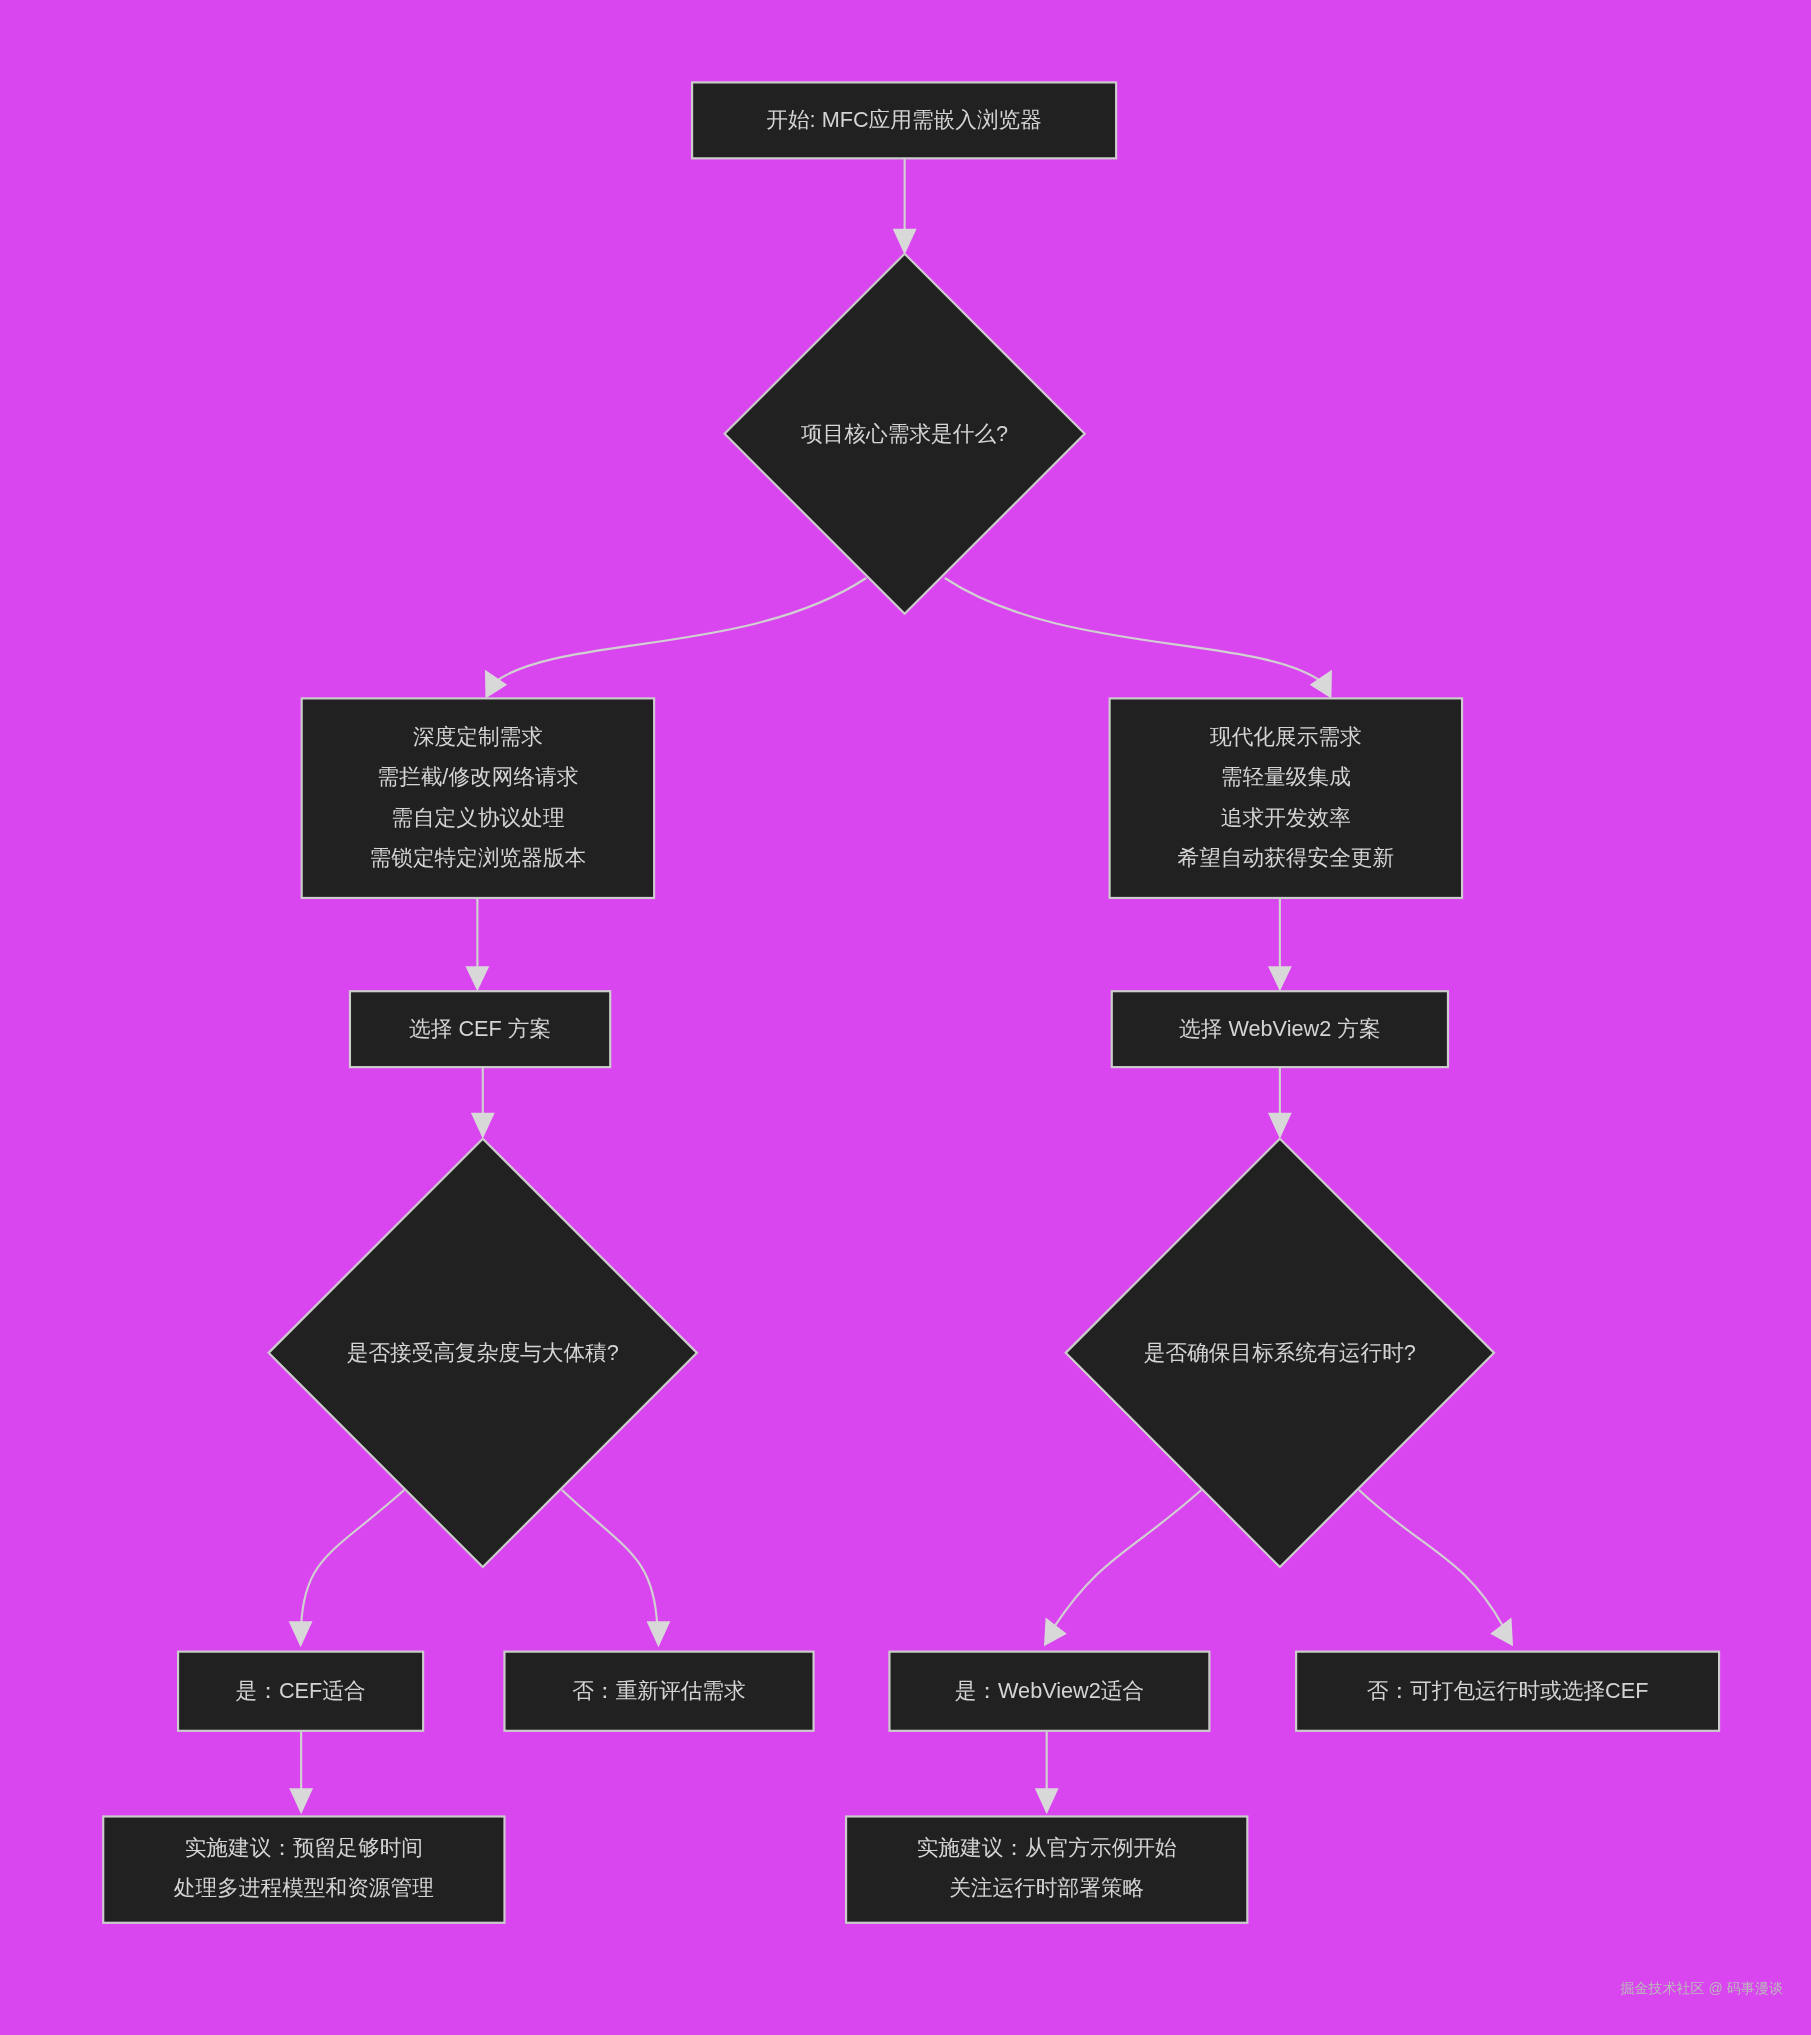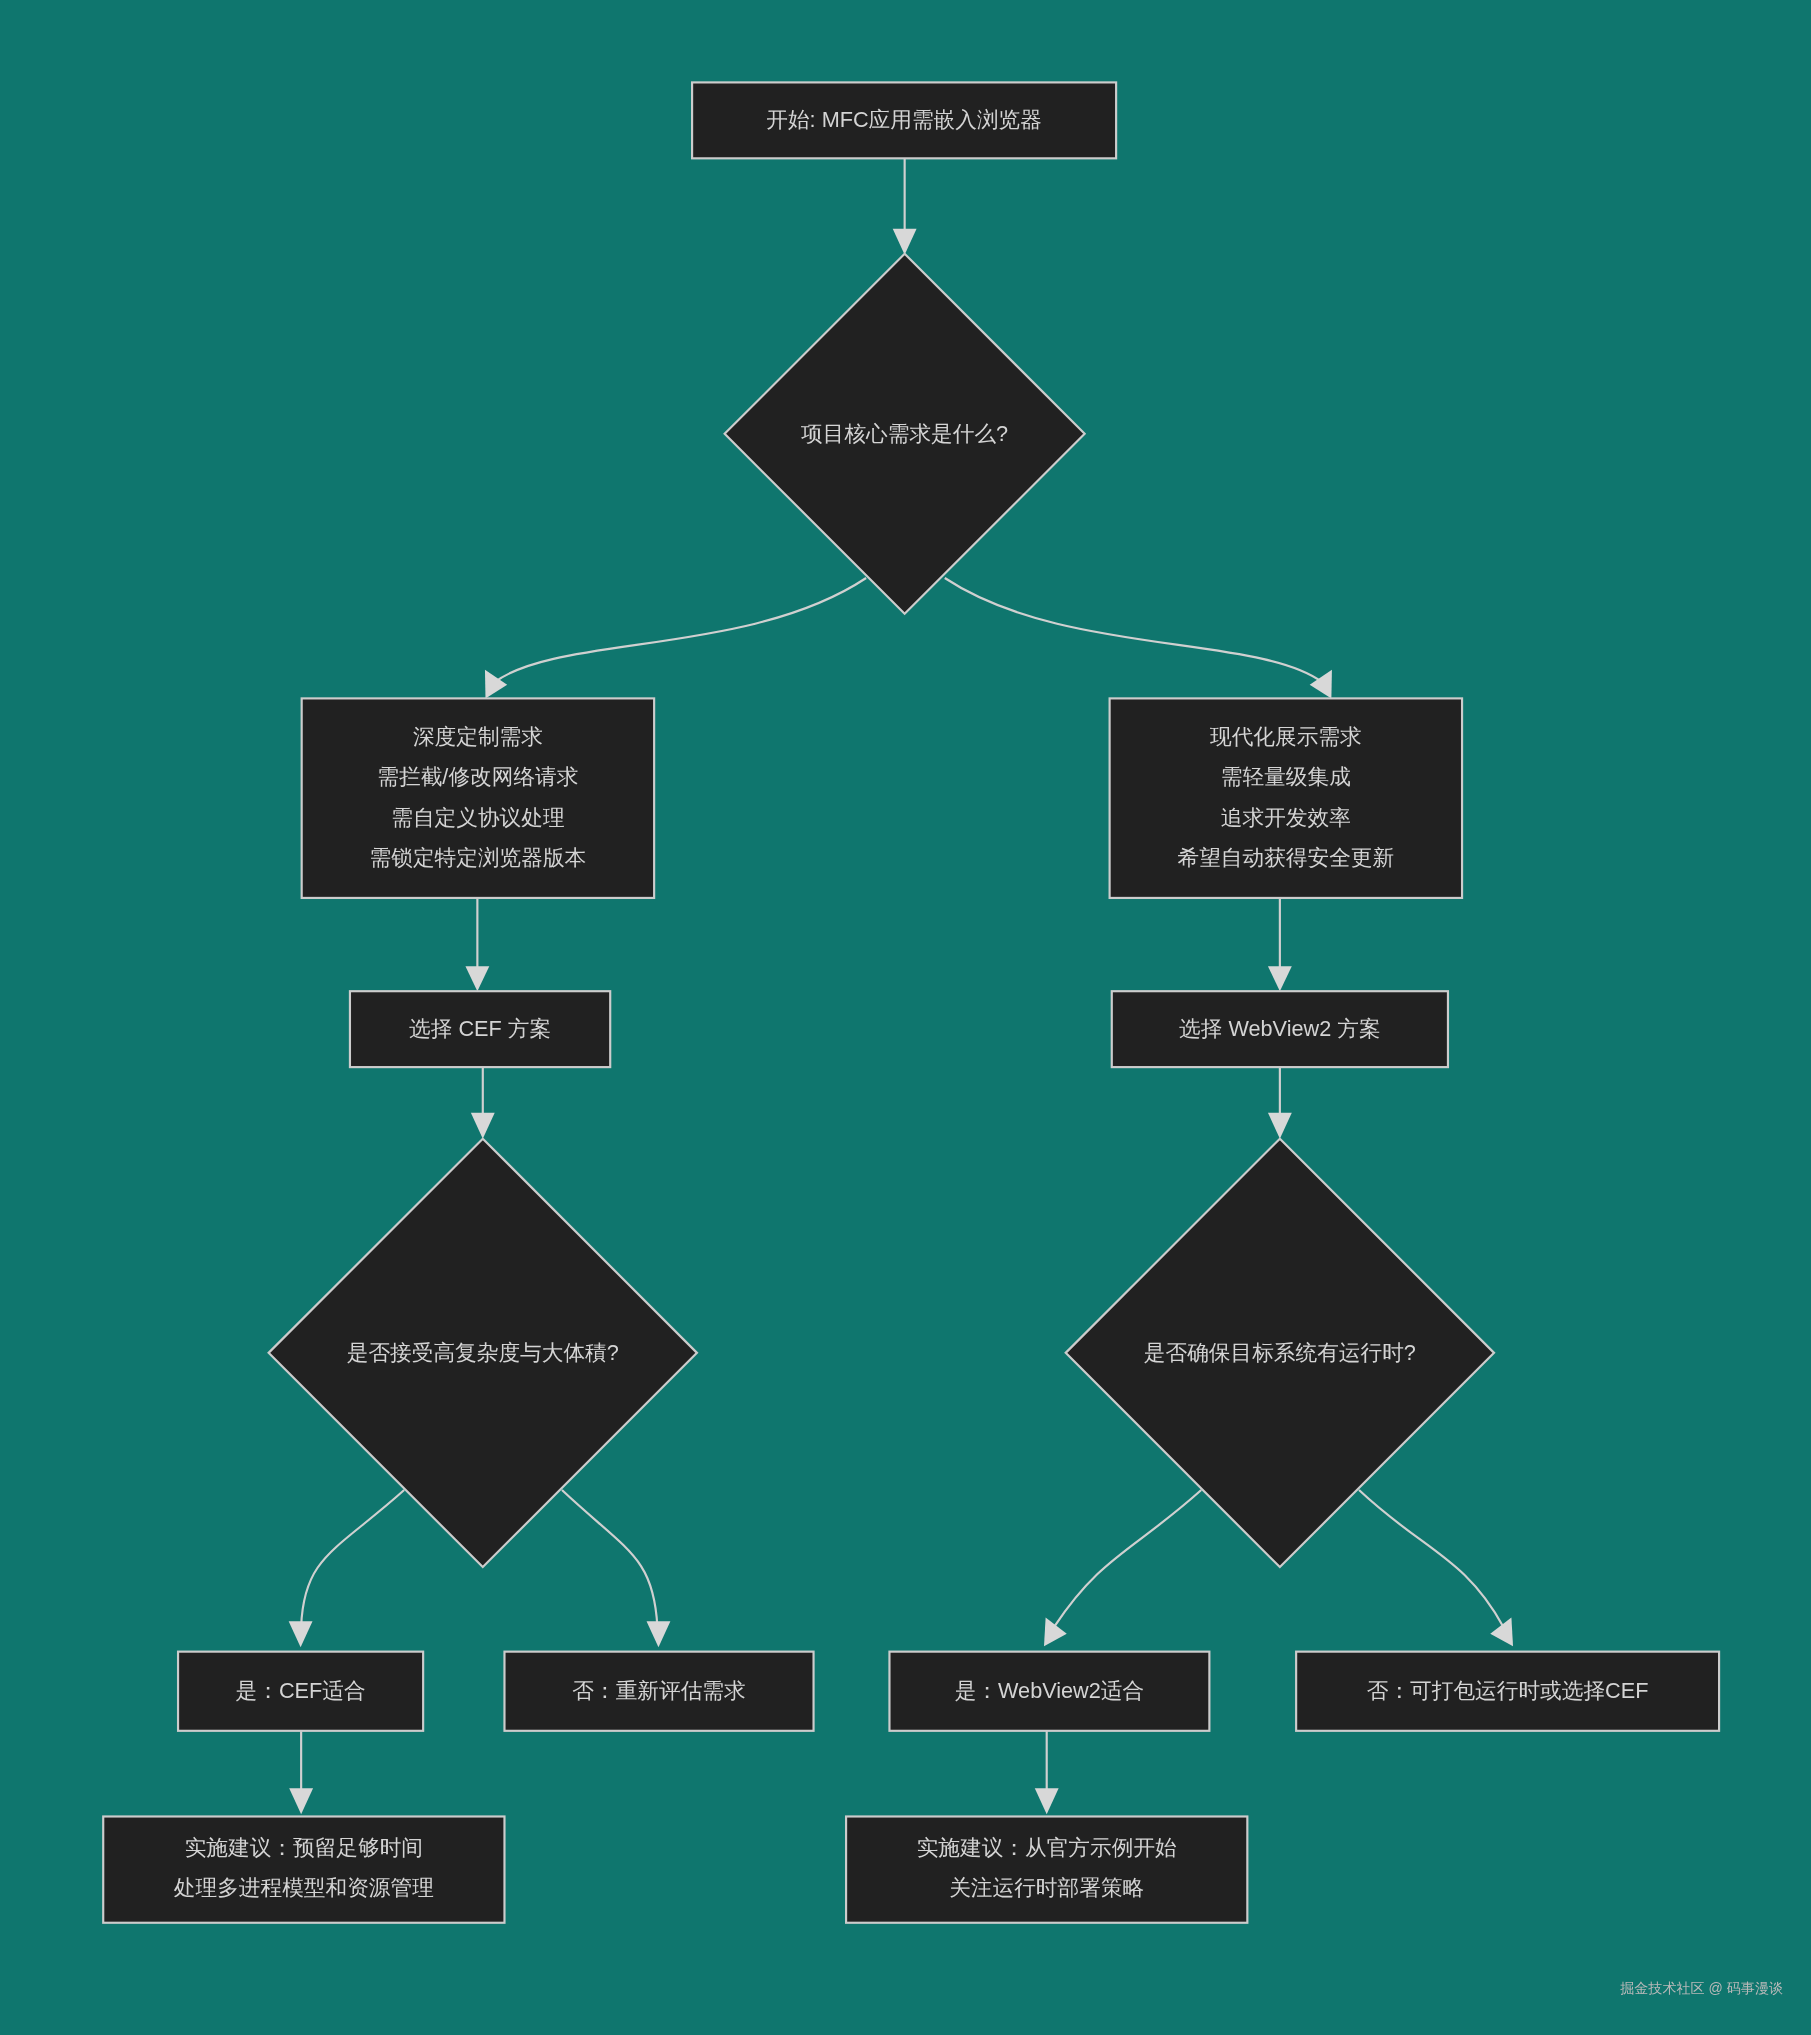--- a/index.html
+++ b/index.html
@@ -10,21 +10,21 @@
   body {
     width: 1812px;
     height: 2035px;
     overflow: hidden;
     font-family: "Liberation Sans", "DejaVu Sans", sans-serif;
   }
   #flow-root {
     position: relative;
     width: 1812px;
     height: 2035px;
-    background: #0f766e;
+    background: #d946ef;
   }
   svg#flow-svg {
     position: absolute;
     top: 0;
     left: 0;
     width: 1812px;
     height: 2035px;
     display: block;
   }
   .node-shape {

